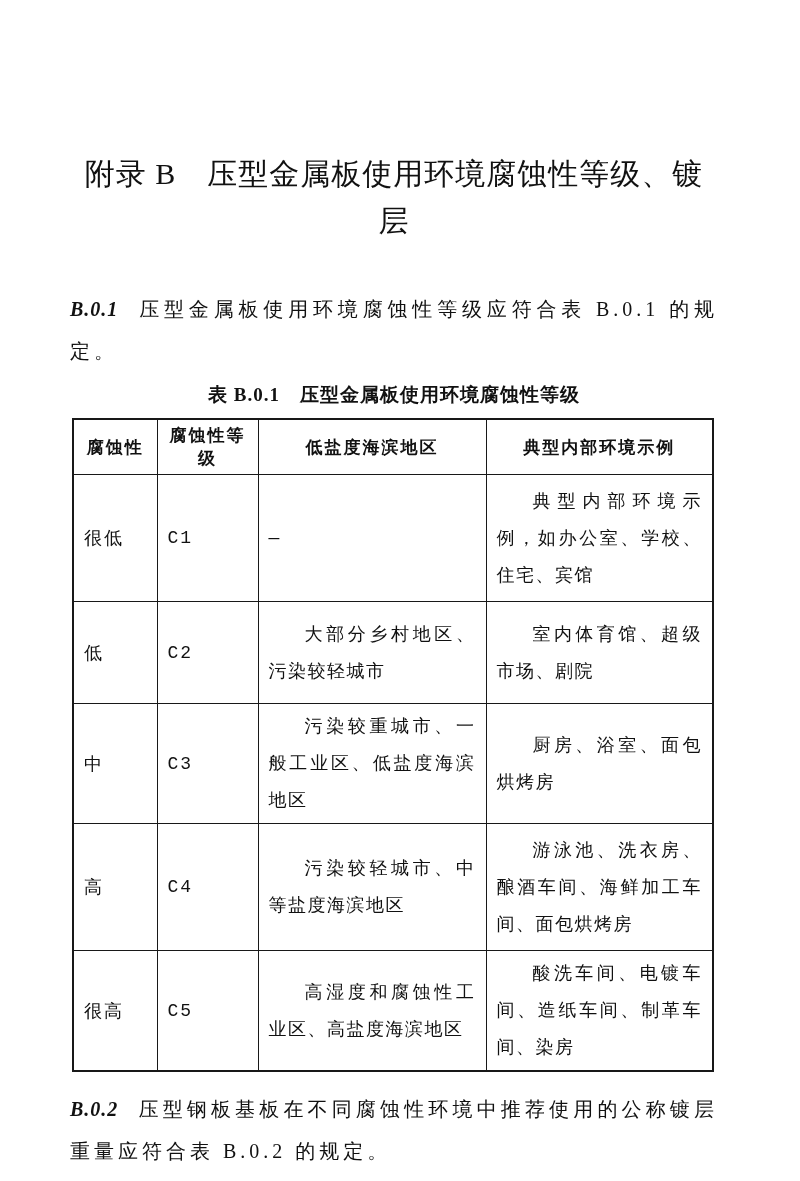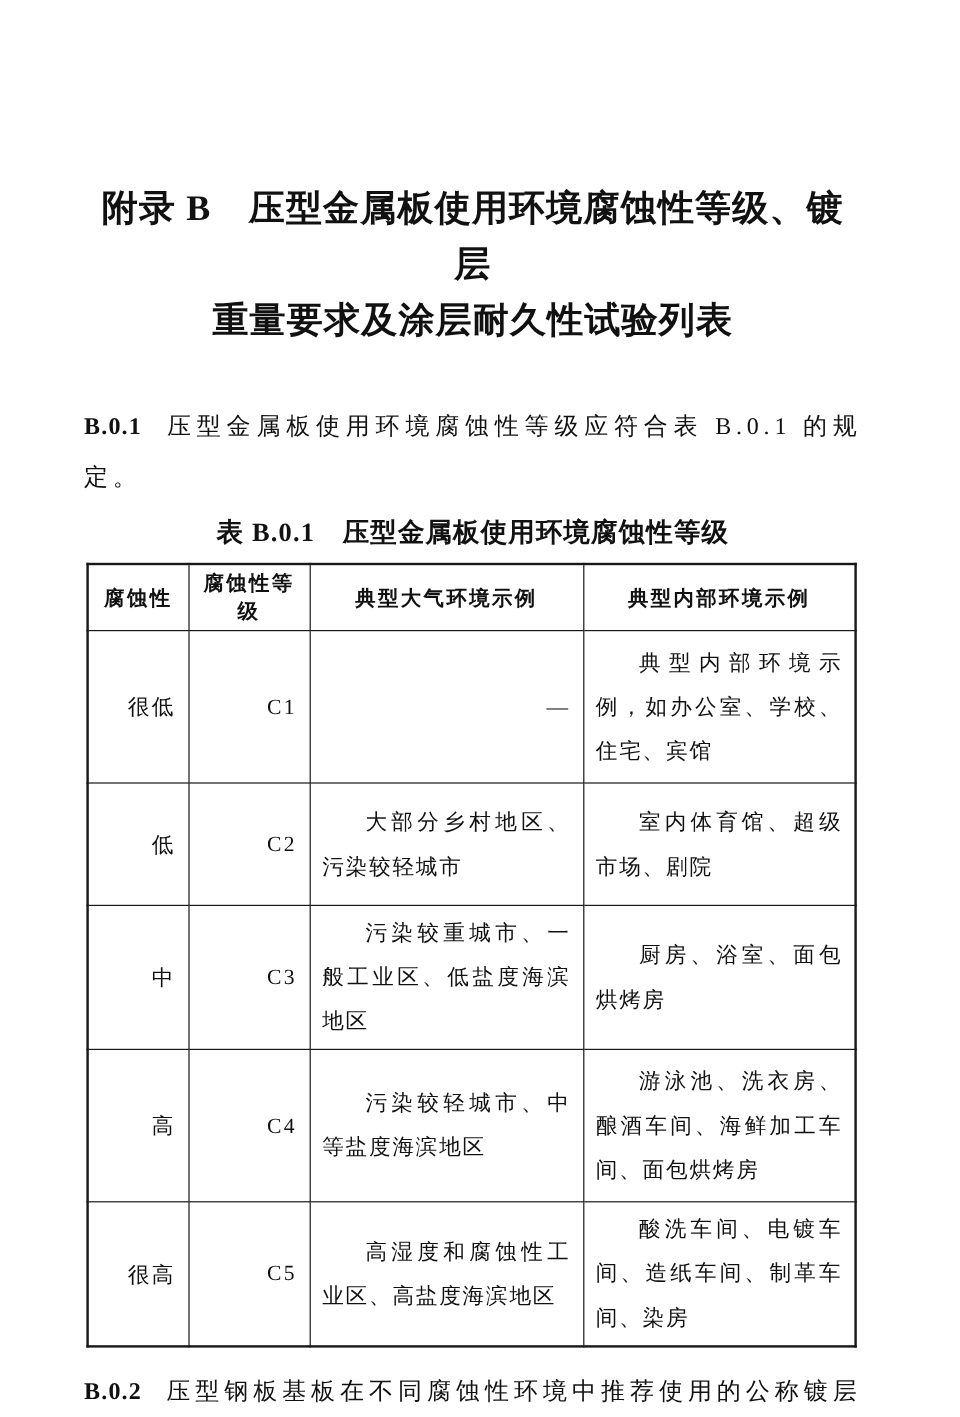--- a/index.html
+++ b/index.html
@@ -15,42 +15,43 @@
     font-family: "Liberation Serif", "DejaVu Serif", serif;
   }
   .page {
     box-sizing: border-box;
     width: 800px;
     height: 1181px;
     padding: 150px 82px 0 70px;
   }
   .doc-title {
     text-align: center;
-    font-weight: bold;
+    font-weight: normal;
     font-size: 30px;
     line-height: 47px;
     letter-spacing: 1px;
     margin: 0 0 44px 0;
   }
   .para {
     font-size: 20px;
     line-height: 42px;
     letter-spacing: 4px;
     text-align: justify;
     margin: 0;
   }
   .para .para-label {
     font-weight: bold;
     letter-spacing: 1px;
     margin-right: 20px;
+    font-style: italic;
   }
   .table-caption {
     text-align: center;
     font-weight: bold;
-    font-size: 22px;
+    font-size: 19px;
     margin: 10px 0 10px 0;
     letter-spacing: 1px;
   }
   table.corr-table {
     border-collapse: collapse;
     width: 640px;
     table-layout: fixed;
     border: 2.5px solid #181818;
     margin: 0 0 16px 2px;
     padding-left: 36px;
@@ -67,22 +68,23 @@
     text-align: center;
     height: 34px;
     font-size: 17px;
     letter-spacing: 2px;
   }
   col.c1 { width: 84px; }
   col.c2 { width: 101px; }
   col.c3 { width: 228px; }
   col.c4 { width: 227px; }
   td.cell-center {
-    text-align: right;
+    text-align: left;
     letter-spacing: 2px;
+    font-family: Liberation Mono, monospace;
   }
   td.cell-text {
     text-align: justify;
     text-indent: 2em;
     line-height: 37px;
     letter-spacing: 1.5px;
   }
   tr.row-1 td { height: 118px; }
   tr.row-2 td { height: 93px; }
   tr.row-3 td { height: 89px; }
@@ -92,41 +94,40 @@
     margin-top: 12px;
   }
 </style>
 </head>
 <body>
 
 <div class="page">
 
   <h1 class="doc-title">
     <span>附录 B　压型金属板使用环境腐蚀性等级、镀层</span><br>
-    <span>重量要求及涂层耐久性试验列表</span>
   </h1>
 
   <p class="para">
     <span class="para-label">B.0.1</span><span>压型金属板使用环境腐蚀性等级应符合表 B.0.1 的规定。</span>
   </p>
 
   <div class="table-caption">表 B.0.1　压型金属板使用环境腐蚀性等级</div>
 
   <table class="corr-table">
     <colgroup>
       <col class="c1">
         <col class="c2">
         <col class="c3">
         <col class="c4">
     </colgroup>
     <thead>
       <tr>
         <th>腐蚀性</th>
         <th>腐蚀性等级</th>
-        <th>典型大气环境示例</th>
+        <th>低盐度海滨地区</th>
         <th>典型内部环境示例</th>
       </tr>
     </thead>
     <tbody>
       <tr class="row-1">
         <td class="cell-center">很低</td>
         <td class="cell-center">C1</td>
         <td class="cell-center">—</td>
         <td class="cell-text">典型内部环境示例，如办公室、学校、住宅、宾馆</td>
       </tr>

